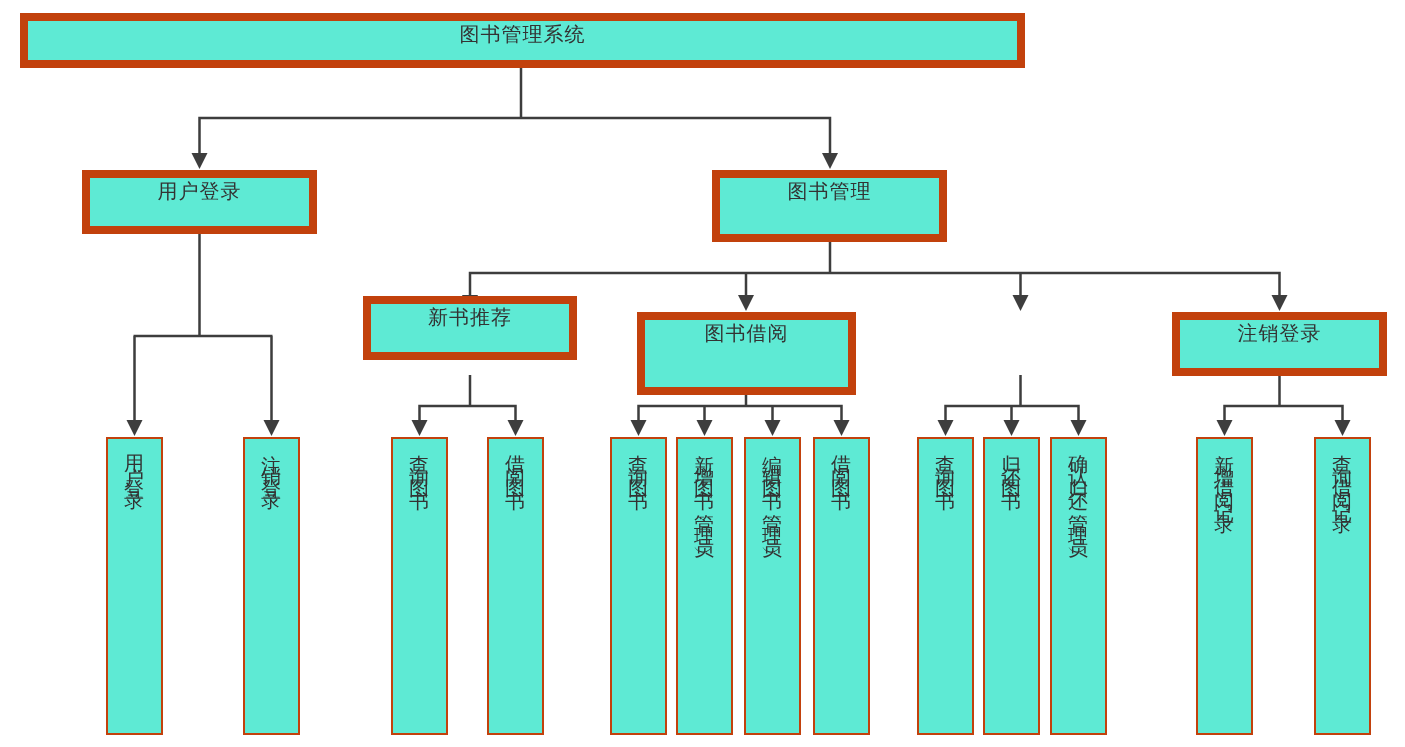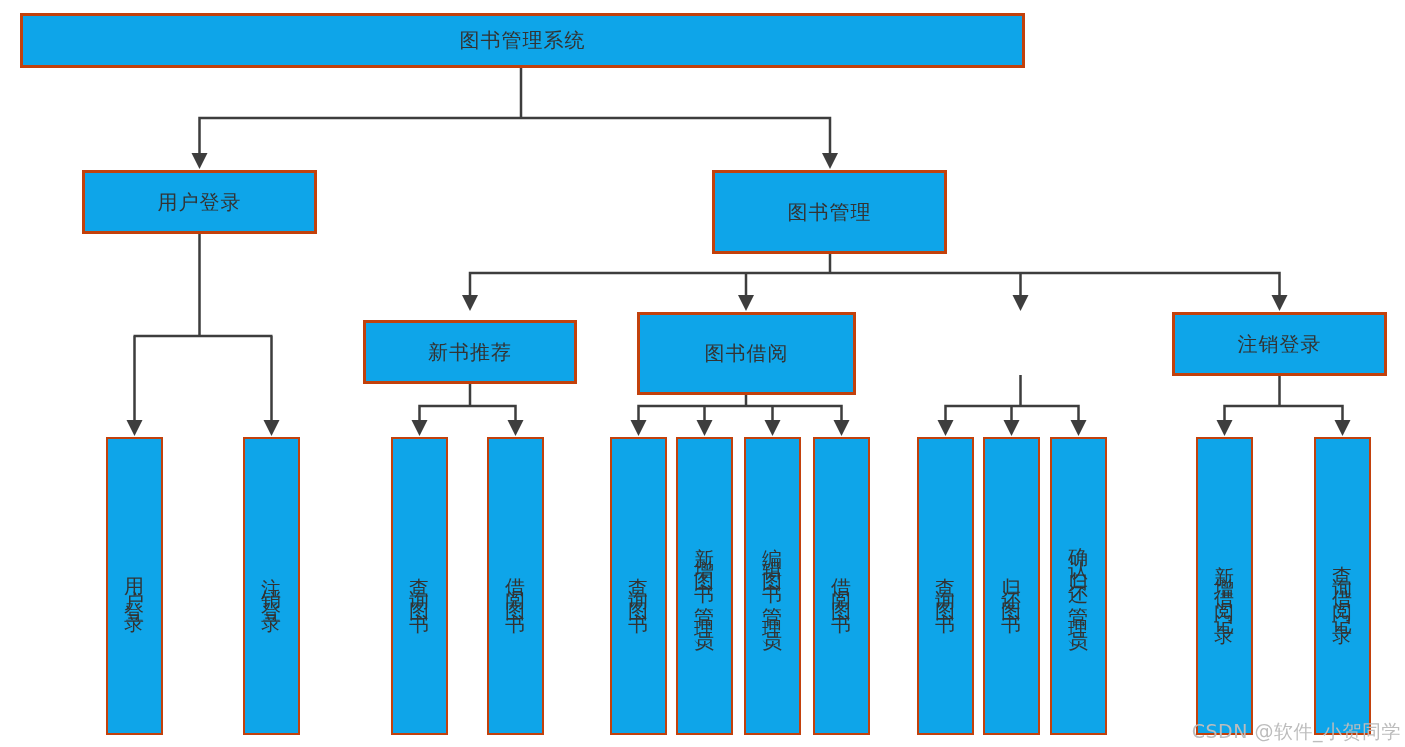--- a/index.html
+++ b/index.html
@@ -13,24 +13,23 @@
     overflow: hidden;
   }
   .connectors {
     position: absolute;
     left: 0; top: 0;
     width: 1405px; height: 747px;
   }
   .box {
     position: absolute;
     box-sizing: border-box;
-    background: #0ea5e9;
-    border: 3px solid #c2410c;
+    background: #5eead4;
+    border: 8px solid #c2410c;
     display: flex;
-    align-items: center;
     justify-content: center;
     font-size: 20px;
     letter-spacing: 1px;
     white-space: nowrap;
   }
   .leaf {
     border-width: 2.5px;
   }
   .leaf .vtext {
     writing-mode: vertical-rl;
@@ -93,25 +92,25 @@
     </g>
   </svg>
 
   <div class="box" style="left:20px; top:13px; width:1005px; height:55px">
     <span>图书管理系统</span>
   </div>
 
   <div class="box" style="left:82px; top:170px; width:235px; height:64px">
     <span>用户登录</span>
   </div>
-  <div class="box" style="left:712px; top:170px; width:235px; height:84px">
+  <div class="box" style="left:712px; top:170px; width:235px; height:72px">
     <span>图书管理</span>
   </div>
 
-  <div class="box" style="left:363px; top:320px; width:214px; height:64px">
+  <div class="box" style="left:363px; top:296px; width:214px; height:64px">
     <span>新书推荐</span>
   </div>
   <div class="box" style="left:637px; top:312px; width:219px; height:83px">
     <span>图书借阅</span>
   </div>
   <div class="box" style="left:1172px; top:312px; width:215px; height:64px">
     <span>注销登录</span>
   </div>
 
   <div class="box leaf" style="left:106px; top:437px; width:57px; height:298px">
@@ -151,14 +150,13 @@
     <span class="vtext">确认归还（管理员）</span>
   </div>
 
   <div class="box leaf" style="left:1196px; top:437px; width:57px; height:298px">
     <span class="vtext">新增借阅记录</span>
   </div>
   <div class="box leaf" style="left:1314px; top:437px; width:57px; height:298px">
     <span class="vtext">查询借阅记录</span>
   </div>
 
-  <div class="watermark">CSDN @软件_小贺同学</div>
 </div>
 
 </body></html>

